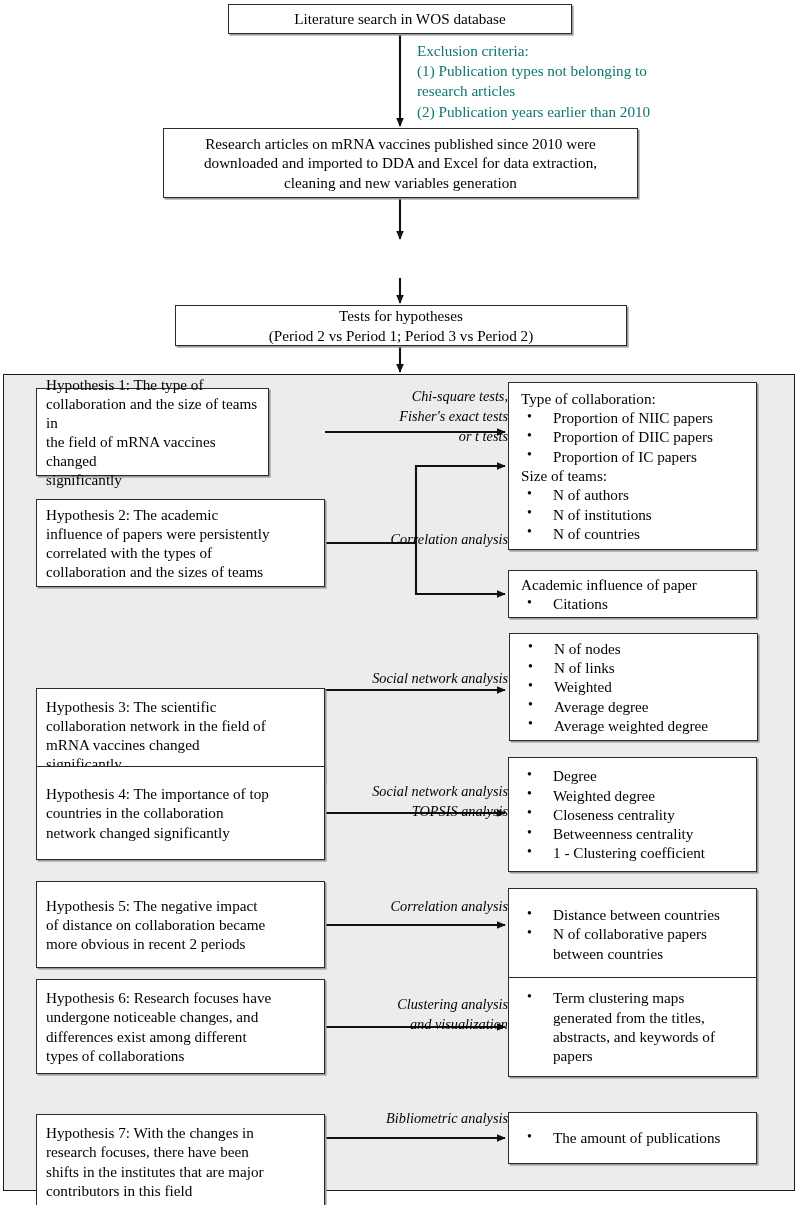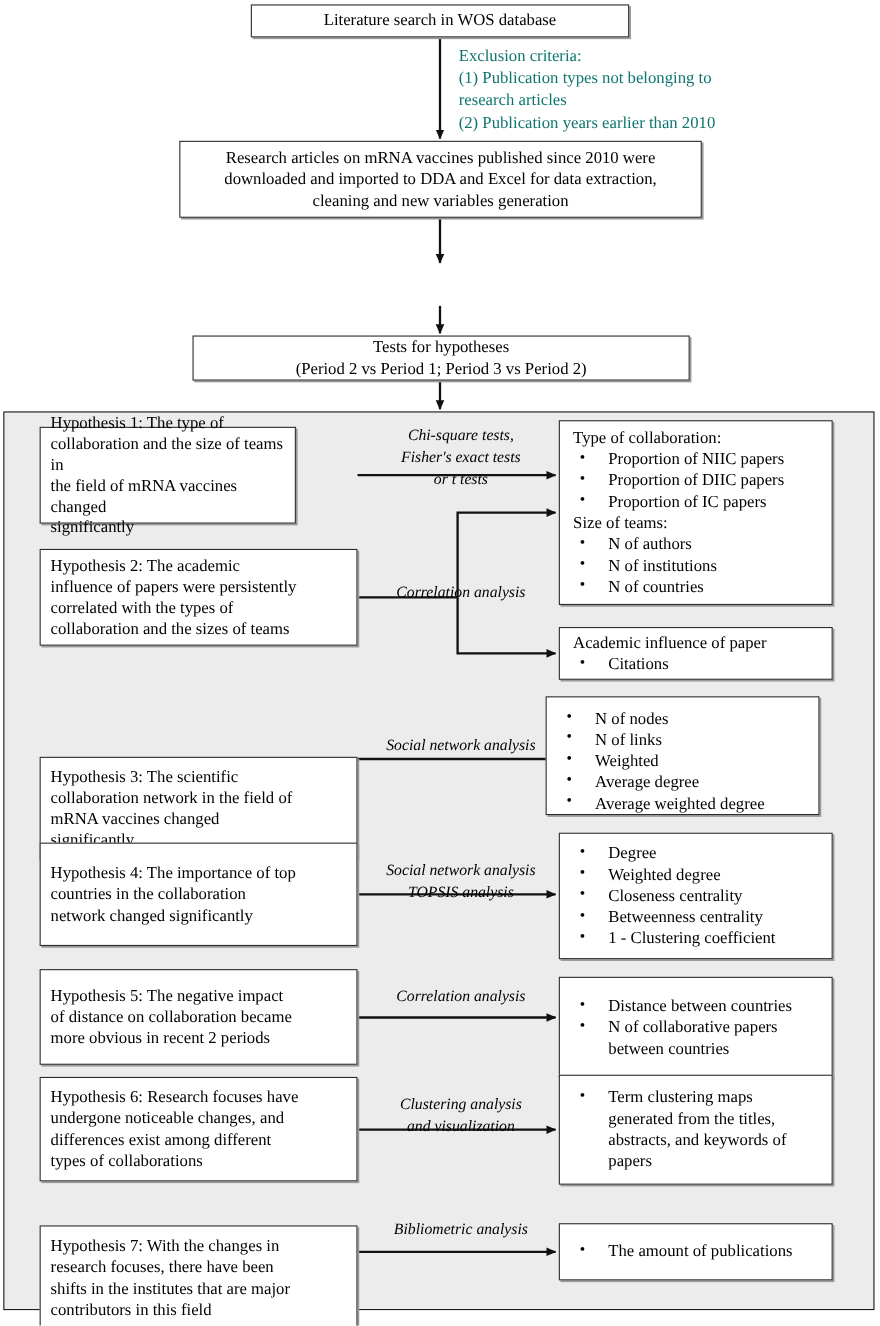--- a/index.html
+++ b/index.html
@@ -66,21 +66,21 @@
     color: #0f766e;
     white-space: pre-line;
     text-align: left;
   }
   .edge-label {
     position: absolute;
     font-size: 14.3px;
     font-style: italic;
     line-height: 1.4;
     color: #000;
-    text-align: center;
+    text-align: right;
     white-space: pre-line;
   }
   
   .blist {
     list-style: none;
     margin: 0;
     padding: 0;
   }
   .blist li {
     position: relative;
@@ -246,21 +246,21 @@
 
   <div class="box" style="left:508px; top:570px; width:249px; height:48px;">
     <div class="inner-pad">
       <div class="plainline">Academic influence of paper</div>
       <ul class="blist">
         <li>Citations</li>
       </ul>
     </div>
   </div>
 
-  <div class="box" style="left:496px; top:633px; width:249px; height:108px;justify-content:flex-end;">
+  <div class="box" style="left:509px; top:633px; width:249px; height:108px;">
     <div class="inner-pad">
       <ul class="blist">
         <li>N of nodes</li>
         <li>N of links</li>
         <li>Weighted</li>
         <li>Average degree</li>
         <li>Average weighted degree</li>
       </ul>
     </div>
   </div>

